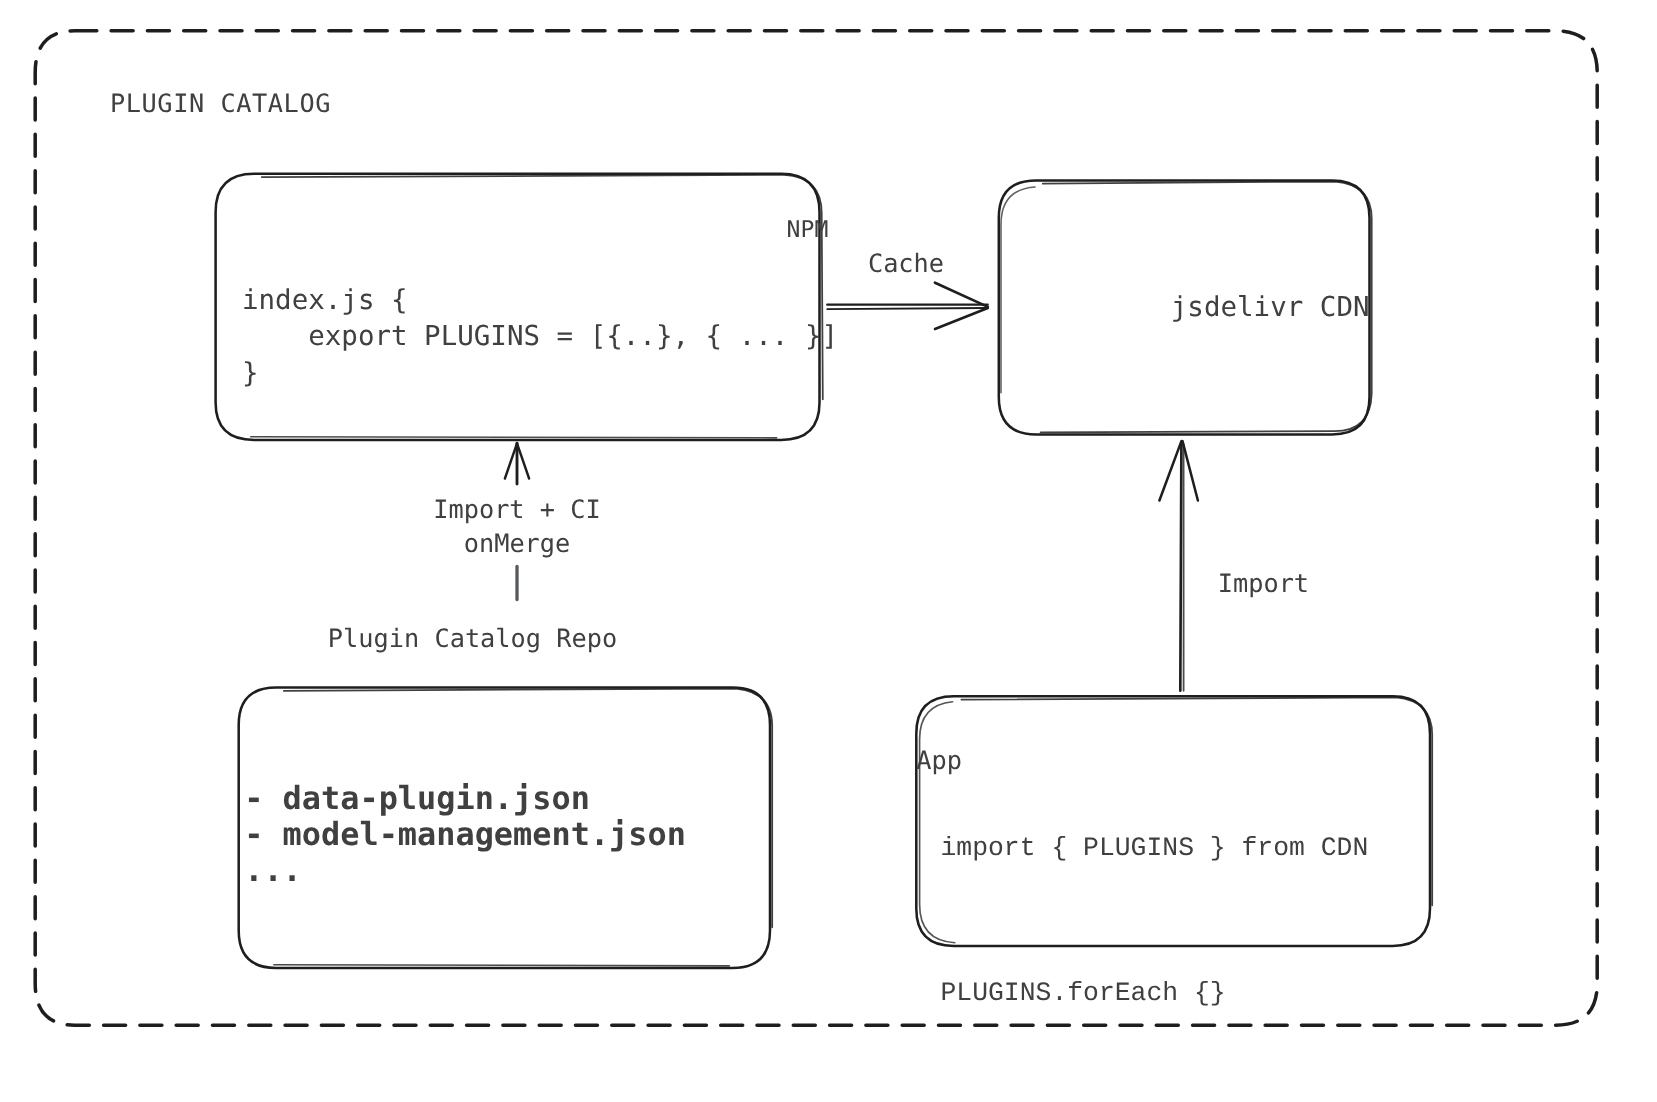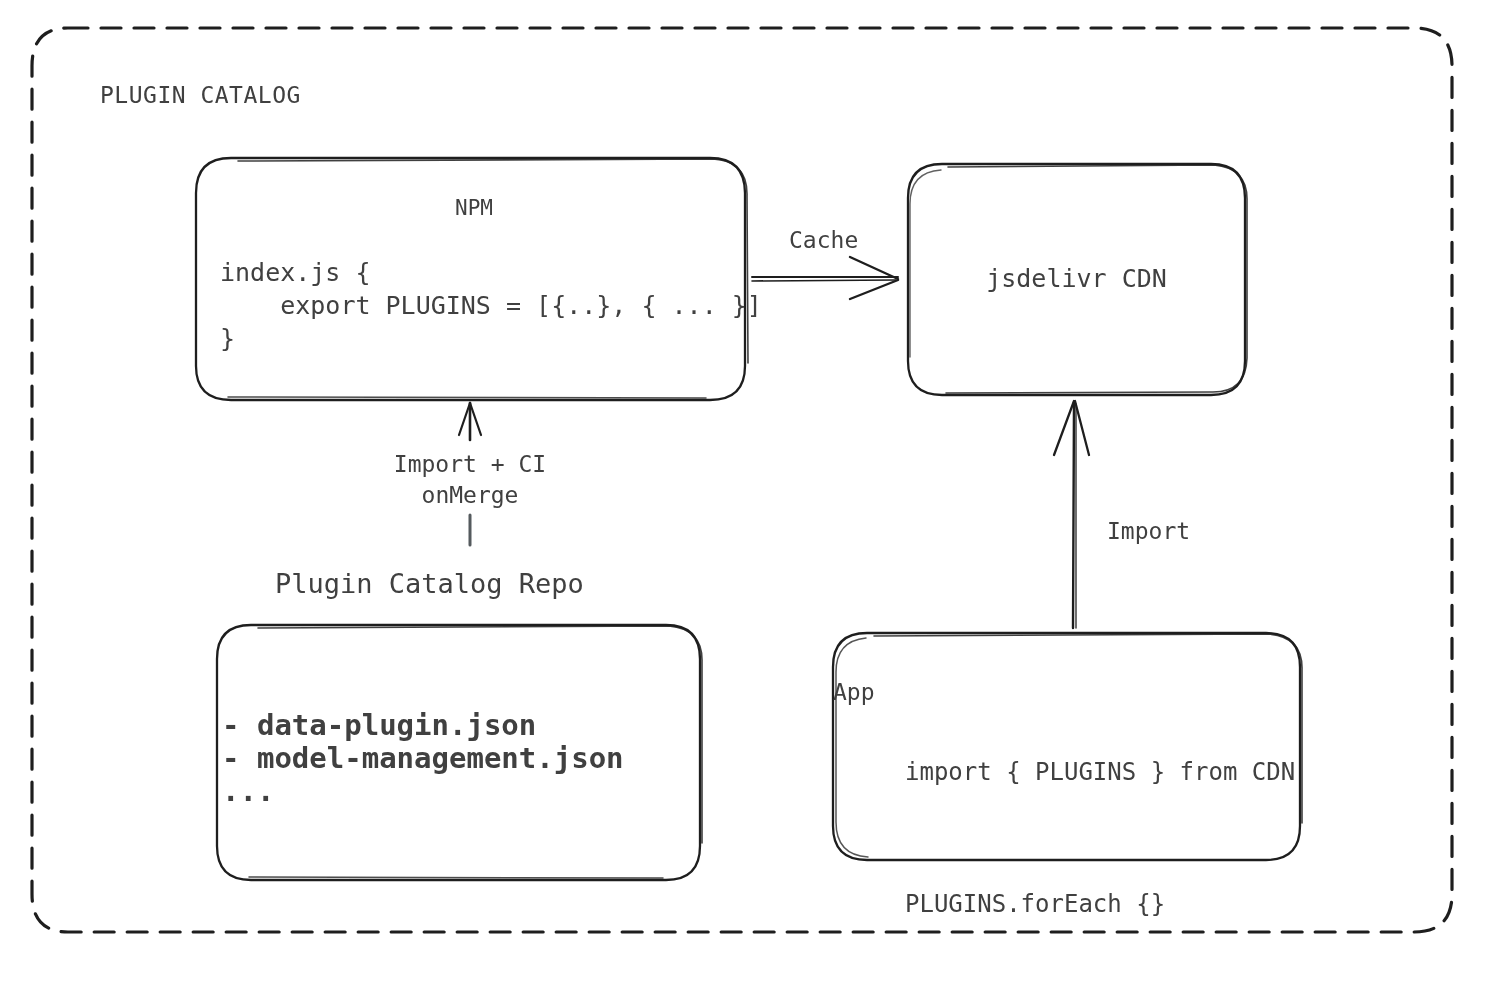--- a/index.html
+++ b/index.html
@@ -34,58 +34,58 @@
     left: 100px;
     top: 84px;
     font-size: 23px;
     letter-spacing: 0.5px;
   }
   
   #npm-title {
     left: 195px;
     top: 198px;
     width: 558px;
-    text-align: center;
+    text-align: right;
     font-size: 21px;
   }
   #npm-code {
     left: 220px;
     top: 256px;
     font-size: 25px;
     line-height: 33px;
   }
   
   #cdn-title {
     left: 908px;
     top: 266px;
     width: 337px;
-    text-align: center;
+    text-align: right;
     font-size: 25px;
   }
   
   #cache-label {
     left: 789px;
     top: 200px;
     font-size: 23px;
     margin-top: 29px;
   }
   
   #webpack-label {
     left: 370px;
     top: 449px;
     width: 200px;
     text-align: center;
     font-size: 23px;
     line-height: 31px;
   }
   
   #repo-label {
-    left: 275px;
+    left: 298px;
     top: 570px;
-    font-size: 27px;
+    font-size: 23px;
   }
   
   #repo-files {
     left: 222px;
     top: 709px;
     font-size: 29px;
     line-height: 33px;
     font-weight: bold;
   }
   
@@ -94,24 +94,25 @@
     top: 520px;
     font-size: 23px;
   }
   
   #app-title {
     left: 833px;
     top: 681px;
     font-size: 23px;
   }
   #app-code {
-    left: 905px;
+    left: 855px;
     top: 739px;
     font-size: 24px;
     line-height: 66px;
+    font-family: Liberation Mono, monospace;
   }
 </style>
 </head>
 <body>
 
 <svg id="canvas" viewBox="0 0 1506 1002" xmlns="http://www.w3.org/2000/svg">
 
   <path d="M 68,28 L 1414,28 Q 1452,28 1452,66 L 1452,894 Q 1452,932 1414,932
            L 68,932 Q 32,932 32,894 L 32,66 Q 32,28 68,28 Z" fill="none" stroke="#1e1e1e" stroke-width="3.2" stroke-dasharray="20 13" stroke-linecap="round"></path>
 

